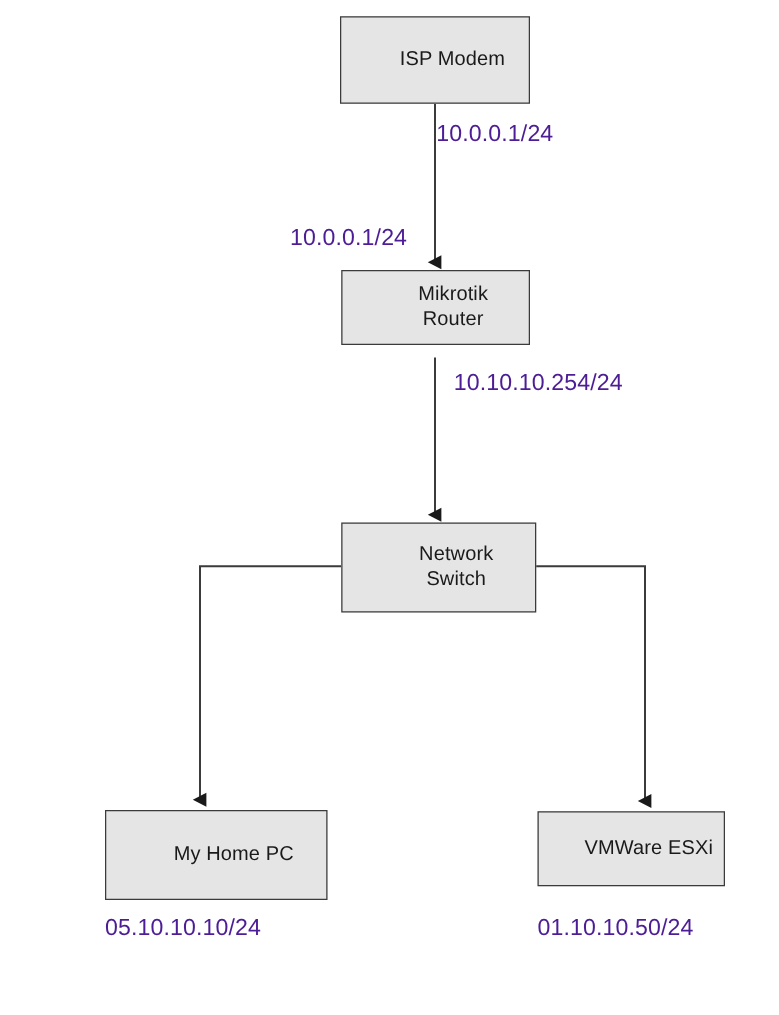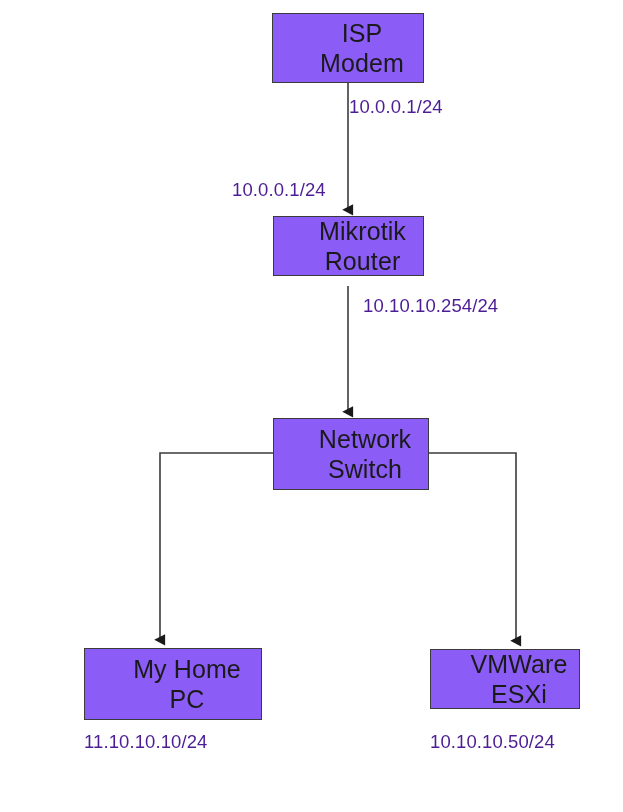--- a/index.html
+++ b/index.html
@@ -19,27 +19,27 @@
     position: absolute;
     left: 0;
     top: 0;
     width: 623px;
     height: 812px;
   }
   .node-box {
     position: absolute;
     box-sizing: border-box;
     border: 1.4px solid #3b3b3b;
-    background: #8b5cf6;
+    background: #e5e5e5;
     display: flex;
     align-items: center;
     justify-content: center;
     text-align: center;
     line-height: 1.22;
-    font-size: 25px;
+    font-size: 16px;
     color: #1a1a1a;
     letter-spacing: 0.1px;
     z-index: 2;
     padding-left: 28px;
   }
   .node-label {
     display: block;
     white-space: pre-line;
   }
   .edge-label {
@@ -104,15 +104,15 @@
 <div class="node-box" id="node-vmware-esxi">
   <span class="node-label">VMWare ESXi</span>
 </div>
 
 <div class="edge-label" id="edge-label-modem-router-top">10.0.0.1/24</div>
 
 <div class="edge-label" id="edge-label-modem-router-bottom">10.0.0.1/24</div>
 
 <div class="edge-label" id="edge-label-router-switch">10.10.10.254/24</div>
 
-<div class="edge-label" id="edge-label-home-pc-ip">11.10.10.10/24</div>
+<div class="edge-label" id="edge-label-home-pc-ip">05.10.10.10/24</div>
 
-<div class="edge-label" id="edge-label-esxi-ip">10.10.10.50/24</div>
+<div class="edge-label" id="edge-label-esxi-ip">01.10.10.50/24</div>
 
 </body></html>

